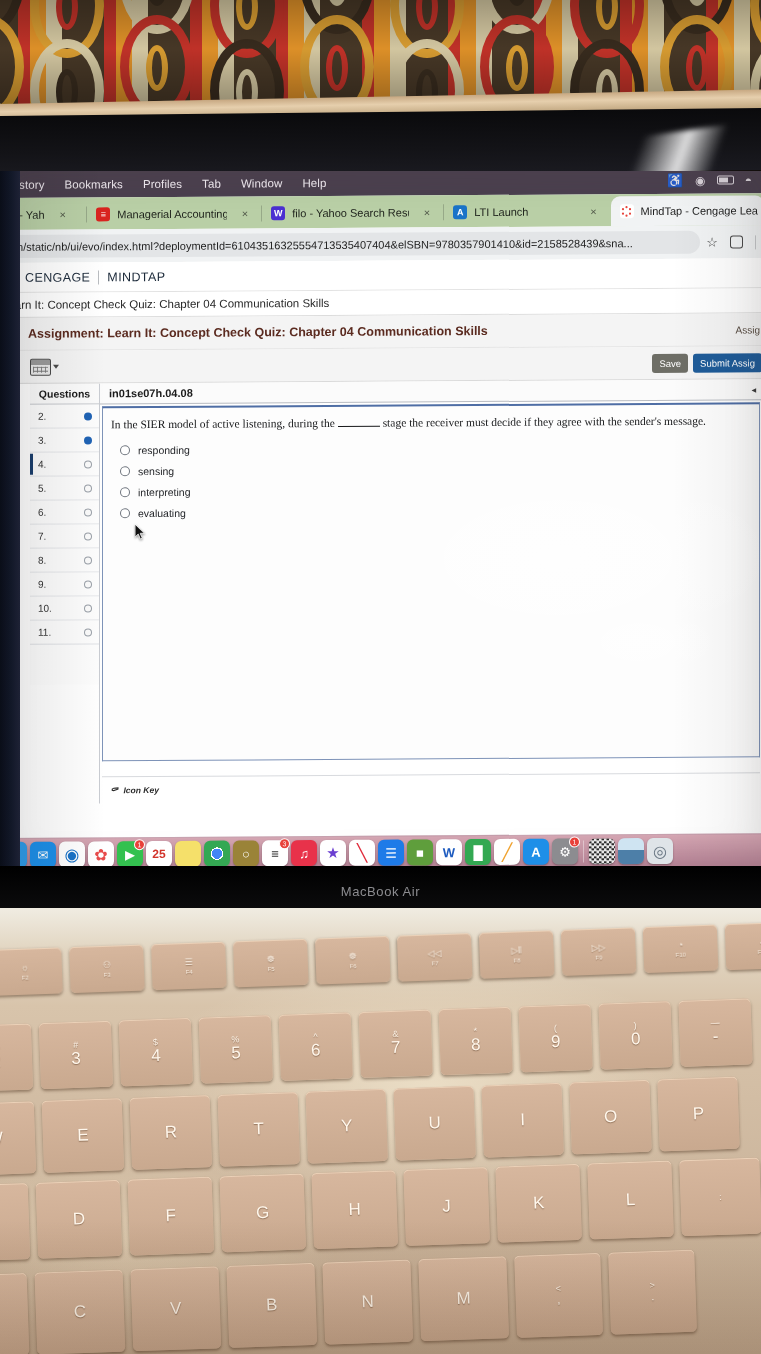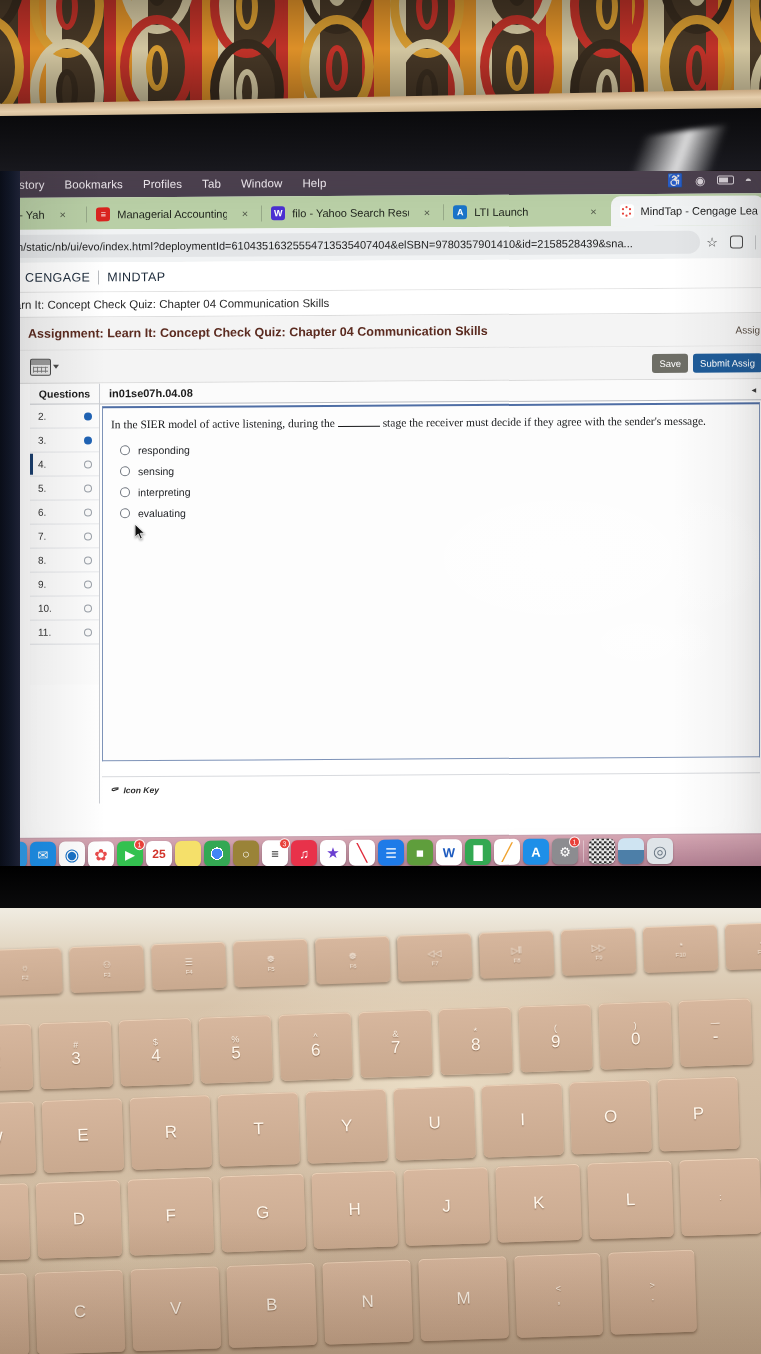--- a/index.html
+++ b/index.html
@@ -580,20 +580,21 @@
         </div>
 
       <div class="left-dark"></div>
 
       <div class="screen-blur"></div>
       <div class="screen-wash"></div>
     </div>
   </div>
 
   <div class="chin"></div>
+  <div class="chin-label">MacBook Air</div>
 
   <div class="deck">
     <div class="deck-glow"></div>
     <div id="keyboard">
         <div class="krow soft" style="top: 42px; left: -12px; transform: rotate(-2deg); transform-origin: left center;">
           <div class="key" style="width: 74px; height: 46px; margin-right: 8px;">
             <span class="ficon">☼</span>
             <span class="fn">F2</span>
           </div>
           <div class="key" style="width: 74px; height: 46px; margin-right: 8px;">

